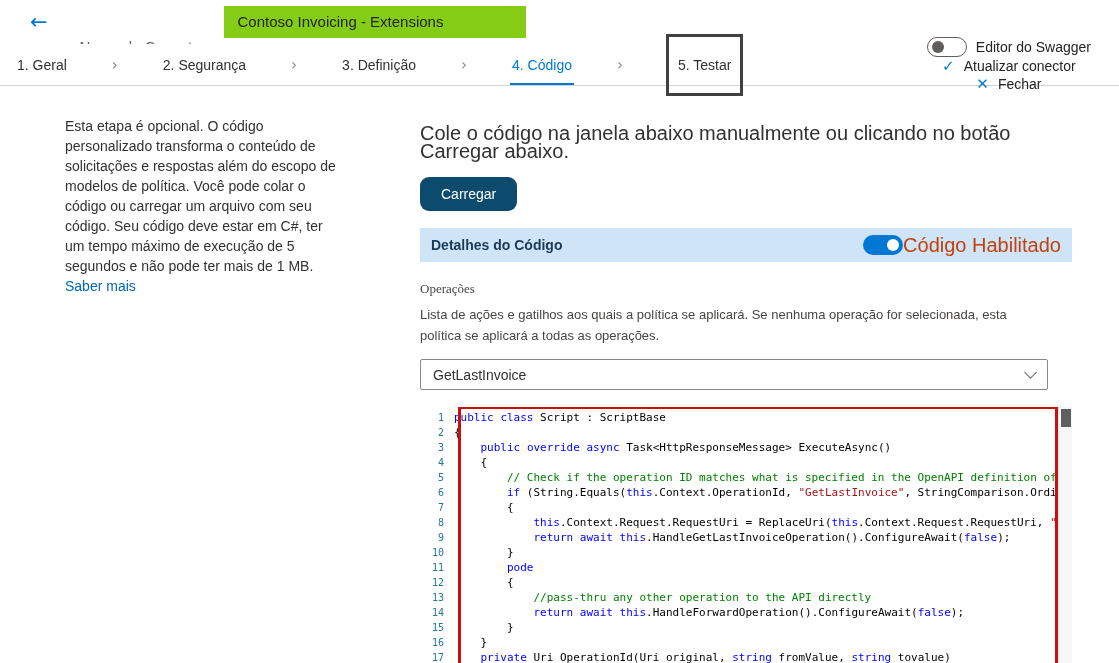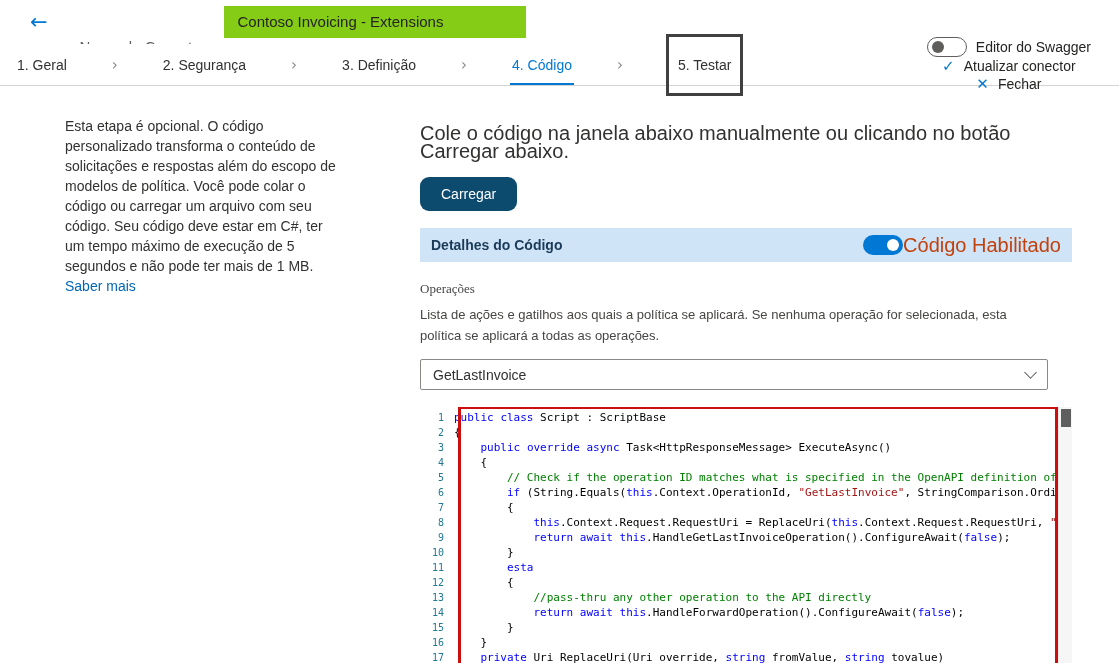--- a/index.html
+++ b/index.html
@@ -160,27 +160,27 @@
           <div class="code-line"><span class="line-num">1</span><span class="line-code"><span class="tok-kw">public</span><span class="tok-pl"> </span><span class="tok-kw">class</span><span class="tok-pl"> Script : ScriptBase</span></span></div>
           <div class="code-line"><span class="line-num">2</span><span class="line-code"><span class="tok-pl">{</span></span></div>
           <div class="code-line"><span class="line-num">3</span><span class="line-code"><span class="tok-pl">    </span><span class="tok-kw">public</span><span class="tok-pl"> </span><span class="tok-kw">override</span><span class="tok-pl"> </span><span class="tok-kw">async</span><span class="tok-pl"> Task&lt;HttpResponseMessage&gt; ExecuteAsync()</span></span></div>
           <div class="code-line"><span class="line-num">4</span><span class="line-code"><span class="tok-pl">    {</span></span></div>
           <div class="code-line"><span class="line-num">5</span><span class="line-code"><span class="tok-pl">        </span><span class="tok-com">// Check if the operation ID matches what is specified in the OpenAPI definition of the connector</span></span></div>
           <div class="code-line"><span class="line-num">6</span><span class="line-code"><span class="tok-pl">        </span><span class="tok-kw">if</span><span class="tok-pl"> (String.Equals(</span><span class="tok-kw">this</span><span class="tok-pl">.Context.OperationId, </span><span class="tok-str">"GetLastInvoice"</span><span class="tok-pl">, StringComparison.OrdinalIgnoreCase))</span></span></div>
           <div class="code-line"><span class="line-num">7</span><span class="line-code"><span class="tok-pl">        {</span></span></div>
           <div class="code-line"><span class="line-num">8</span><span class="line-code"><span class="tok-pl">            </span><span class="tok-kw">this</span><span class="tok-pl">.Context.Request.RequestUri = ReplaceUri(</span><span class="tok-kw">this</span><span class="tok-pl">.Context.Request.RequestUri, </span><span class="tok-str">"GetLastInvoice"</span></span></div>
           <div class="code-line"><span class="line-num">9</span><span class="line-code"><span class="tok-pl">            </span><span class="tok-kw">return</span><span class="tok-pl"> </span><span class="tok-kw">await</span><span class="tok-pl"> </span><span class="tok-kw">this</span><span class="tok-pl">.HandleGetLastInvoiceOperation().ConfigureAwait(</span><span class="tok-kw">false</span><span class="tok-pl">);</span></span></div>
           <div class="code-line"><span class="line-num">10</span><span class="line-code"><span class="tok-pl">        }</span></span></div>
-          <div class="code-line"><span class="line-num">11</span><span class="line-code"><span class="tok-pl">        </span><span class="tok-kw">esta</span></span></div>
+          <div class="code-line"><span class="line-num">11</span><span class="line-code"><span class="tok-pl">        </span><span class="tok-kw">pode</span></span></div>
           <div class="code-line"><span class="line-num">12</span><span class="line-code"><span class="tok-pl">        {</span></span></div>
           <div class="code-line"><span class="line-num">13</span><span class="line-code"><span class="tok-pl">            </span><span class="tok-com">//pass-thru any other operation to the API directly</span></span></div>
           <div class="code-line"><span class="line-num">14</span><span class="line-code"><span class="tok-pl">            </span><span class="tok-kw">return</span><span class="tok-pl"> </span><span class="tok-kw">await</span><span class="tok-pl"> </span><span class="tok-kw">this</span><span class="tok-pl">.HandleForwardOperation().ConfigureAwait(</span><span class="tok-kw">false</span><span class="tok-pl">);</span></span></div>
           <div class="code-line"><span class="line-num">15</span><span class="line-code"><span class="tok-pl">        }</span></span></div>
           <div class="code-line"><span class="line-num">16</span><span class="line-code"><span class="tok-pl">    }</span></span></div>
-          <div class="code-line"><span class="line-num">17</span><span class="line-code"><span class="tok-pl">    </span><span class="tok-kw">private</span><span class="tok-pl"> Uri ReplaceUri(Uri override, </span><span class="tok-kw">string</span><span class="tok-pl"> fromValue, </span><span class="tok-kw">string</span><span class="tok-pl"> tovalue)</span></span></div>
+          <div class="code-line"><span class="line-num">17</span><span class="line-code"><span class="tok-pl">    </span><span class="tok-kw">private</span><span class="tok-pl"> Uri OperationId(Uri original, </span><span class="tok-kw">string</span><span class="tok-pl"> fromValue, </span><span class="tok-kw">string</span><span class="tok-pl"> tovalue)</span></span></div>
           <div class="code-line"><span class="line-num">18</span><span class="line-code"><span class="tok-pl">    {</span></span></div>
         </div>
       <div class="scrollbar">
         <div class="thumb"></div>
       </div>
       <div class="annotation-code"></div>
     </div>
   </section>
 
 </div>

